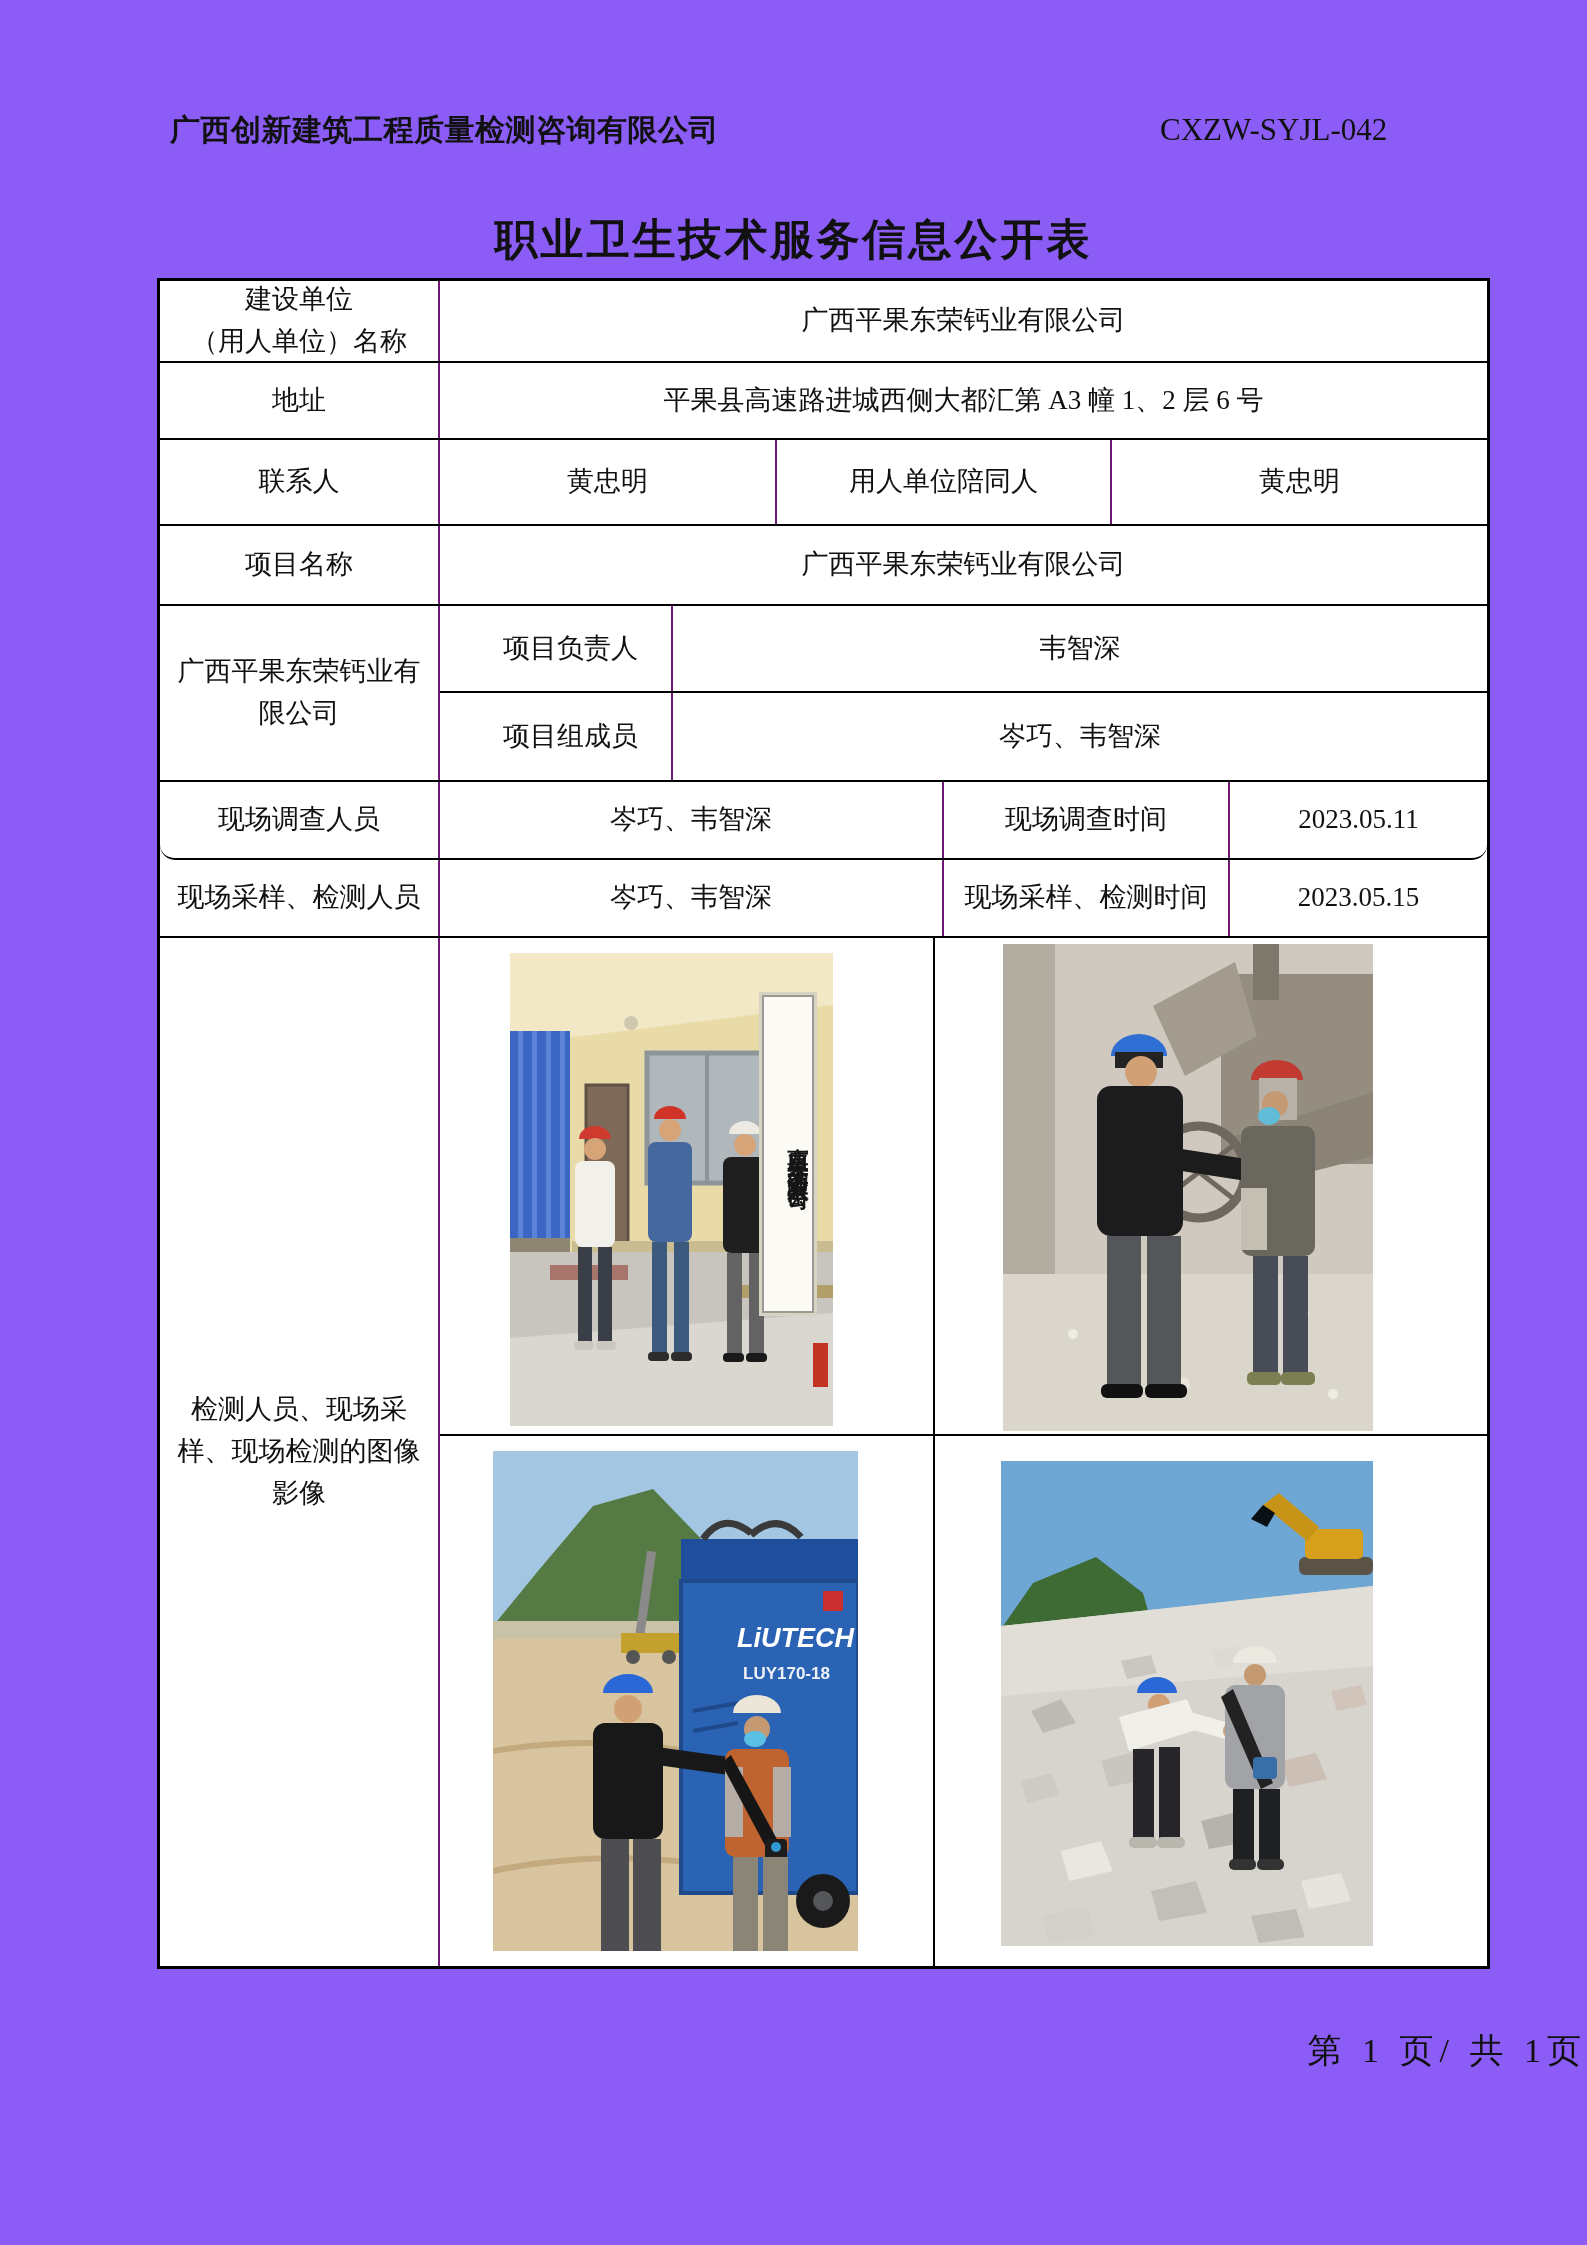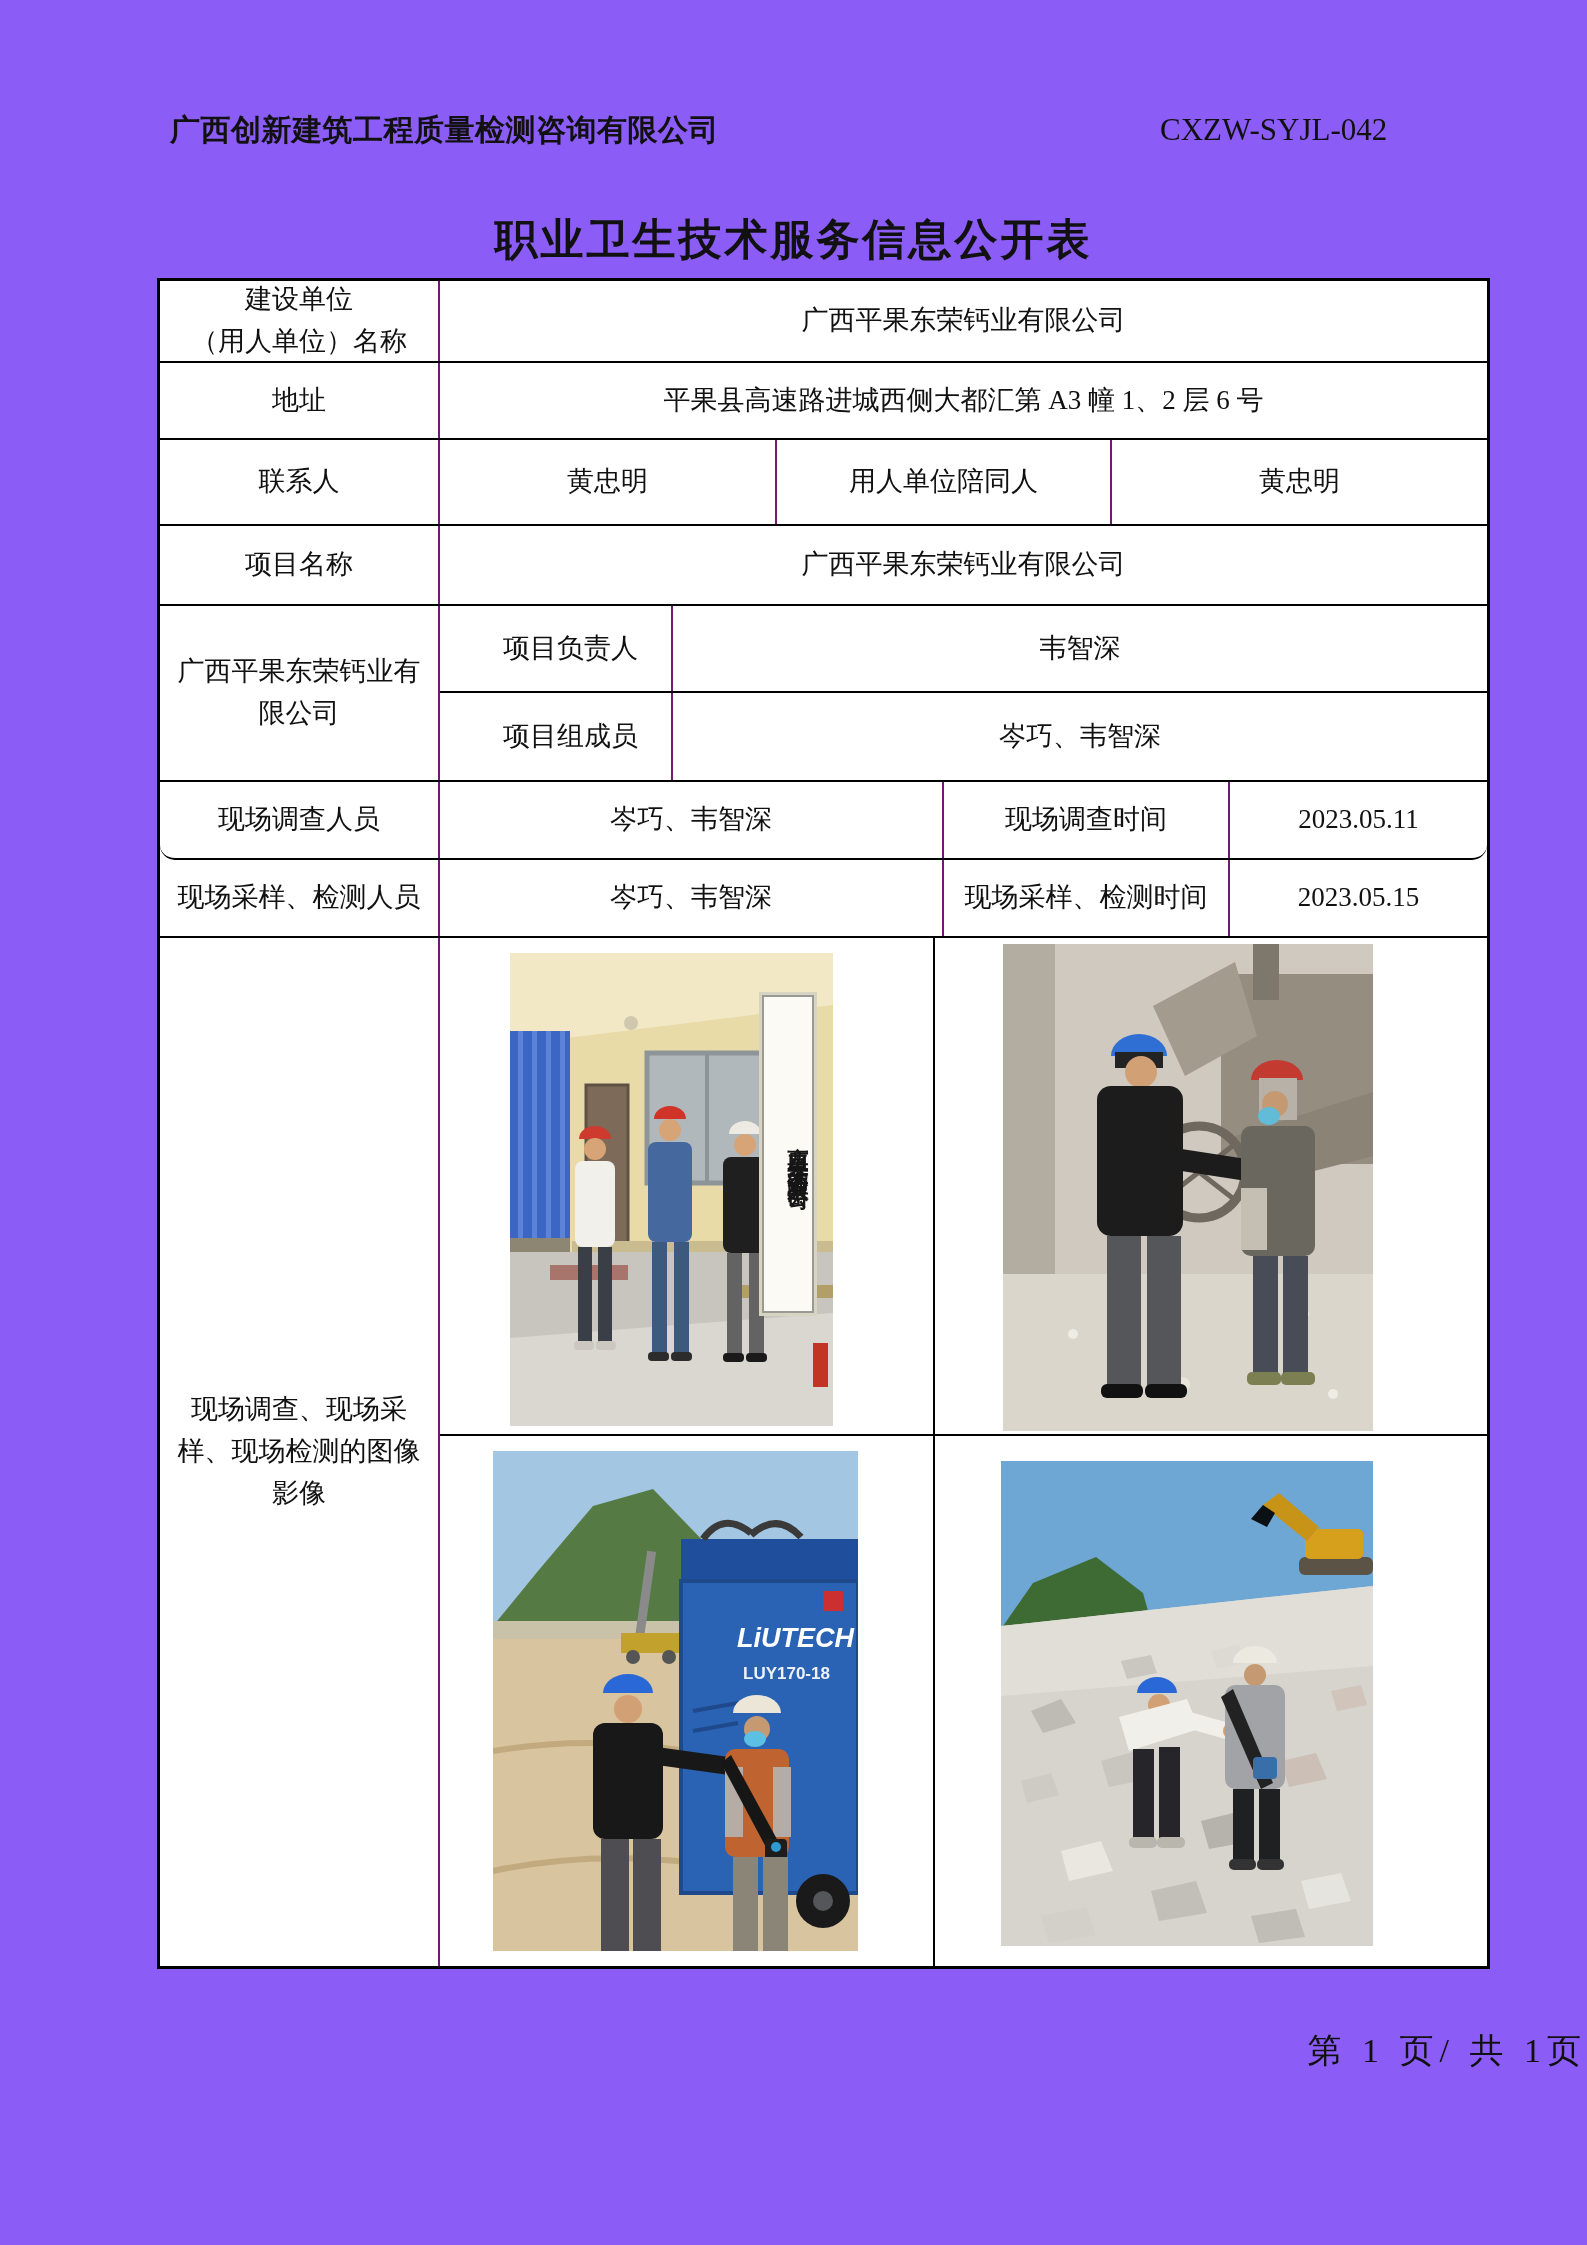--- a/index.html
+++ b/index.html
@@ -110,21 +110,21 @@
     </div>
 
     <div class="r h-r7">
       <div class="c w-label">现场采样、检测人员</div>
       <div class="c r6-c2">岑巧、韦智深</div>
       <div class="c r6-c3">现场采样、检测时间</div>
       <div class="c grow">2023.05.15</div>
     </div>
 
     <div class="r h-r8">
-      <div class="c w-label">现场调查、现场采样、现场检测的图像影像</div>
+      <div class="c w-label">检测人员、现场采样、现场检测的图像影像</div>
       <div class="photo-grid grow">
 
         <div class="photo-row-top">
 
           <div class="photo-cell">
             <div class="photo" style="left:70px; top:15px; width:323px; height:473px;">
               <svg width="323" height="473" viewBox="0 0 323 473">
                 <rect x="0" y="0" width="323" height="473" fill="#e9dba8"></rect>
                 <polygon points="0,0 323,0 323,52 0,92" fill="#f2e8c6"></polygon>
                 <rect x="0" y="78" width="60" height="225" fill="#3c66c4"></rect>

